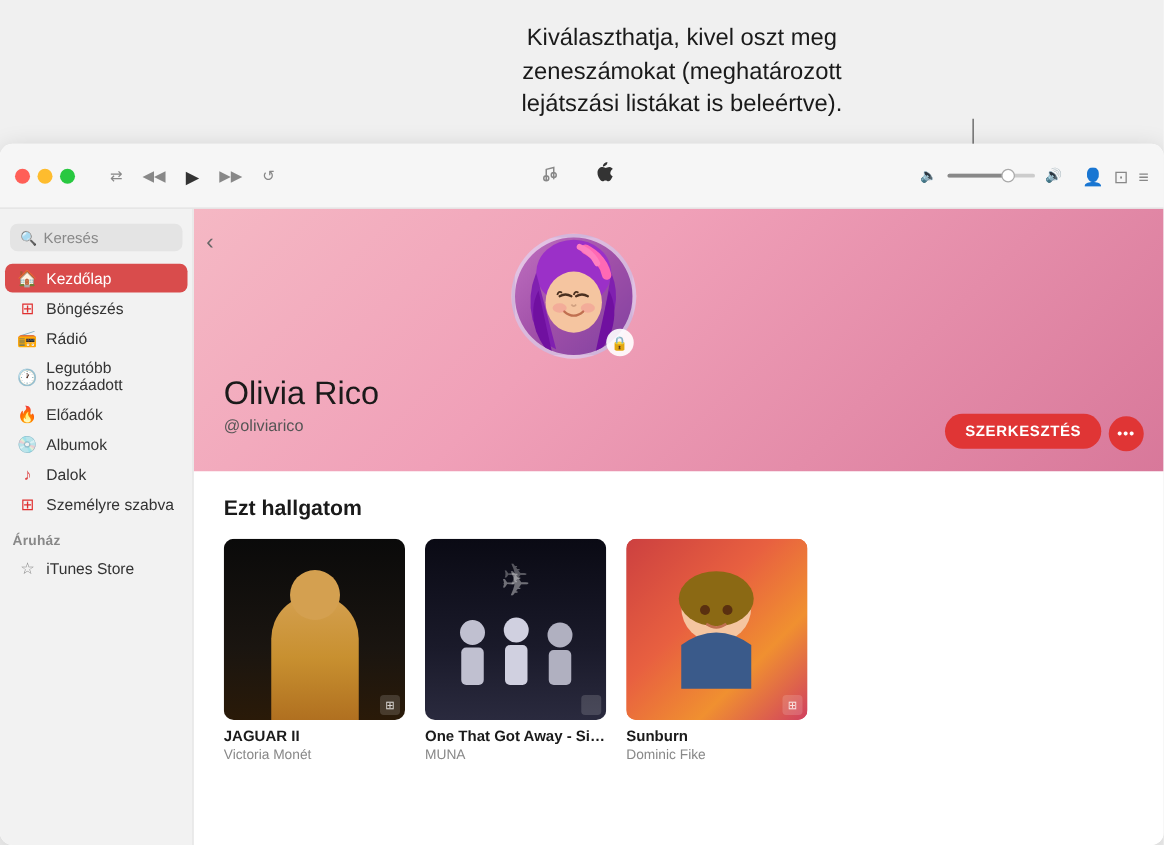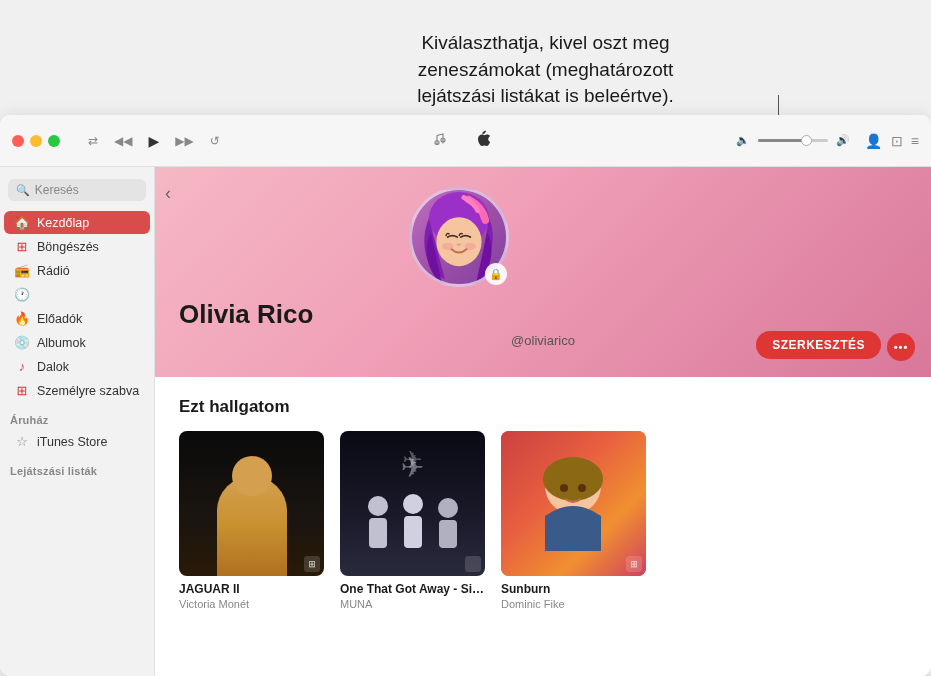--- a/index.html
+++ b/index.html
@@ -8,21 +8,21 @@
       height: 676px;
       font-family: -apple-system, BlinkMacSystemFont, 'SF Pro Text', 'Helvetica Neue', sans-serif;
       background: #f0f0f0;
       overflow: hidden;
       position: relative;
     }
 
     
     .callout {
       position: absolute;
-      top: 12px;
+      top: 0;
       left: 160px;
       right: 0;
       text-align: center;
       padding: 18px 60px 10px 60px;
       font-size: 19px;
       line-height: 1.4;
       color: #1a1a1a;
       font-weight: 400;
       z-index: 10;
     }
@@ -259,29 +259,28 @@
       border-radius: 50%;
       display: flex;
       align-items: center;
       justify-content: center;
       font-size: 11px;
       color: #555;
     }
 
     .profile-name {
       font-size: 26px;
-      font-weight: 700;
+      font-weight: 400;
       color: #1a1a1a;
       margin-top: 12px;
     }
     .profile-handle {
       font-size: 13px;
       color: #555;
       margin-top: 3px;
-      text-align: center;
     }
 
     .edit-btn {
       position: absolute;
       right: 50px;
       bottom: 18px;
       background: #e03535;
       color: #fff;
       border: none;
       border-radius: 16px;
@@ -499,20 +498,21 @@
         <span class="item-icon" style="color:#e03030;">⊞</span>
         <span>Böngészés</span>
       </div>
       <div class="sidebar-item">
         <span class="item-icon" style="color:#d44;">📻</span>
         <span>Rádió</span>
       </div>
 
       <div class="sidebar-item">
         <span class="item-icon" style="color:#e05020;">🕐</span>
+        <span>Legutóbb hozzáadott</span>
       </div>
       <div class="sidebar-item">
         <span class="item-icon" style="color:#e03030;">🔥</span>
         <span>Előadók</span>
       </div>
       <div class="sidebar-item">
         <span class="item-icon" style="color:#4488dd;">💿</span>
         <span>Albumok</span>
       </div>
       <div class="sidebar-item">
@@ -523,21 +523,20 @@
         <span class="item-icon" style="color:#e03030;">⊞</span>
         <span>Személyre szabva</span>
       </div>
 
       <div class="sidebar-section-label" style="margin-top:8px;">Áruház</div>
       <div class="sidebar-item">
         <span class="item-icon" style="color:#888;">☆</span>
         <span>iTunes Store</span>
       </div>
 
-      <div class="sidebar-section-label" style="margin-top:8px;">Lejátszási listák</div>
     </div>
 
     <div class="profile-area">
       <div class="profile-header">
         <button class="back-btn">‹</button>
 
         <div class="avatar-wrap">
           <div class="avatar-circle">
 
             <svg width="100" height="100" viewBox="0 0 100 100">

